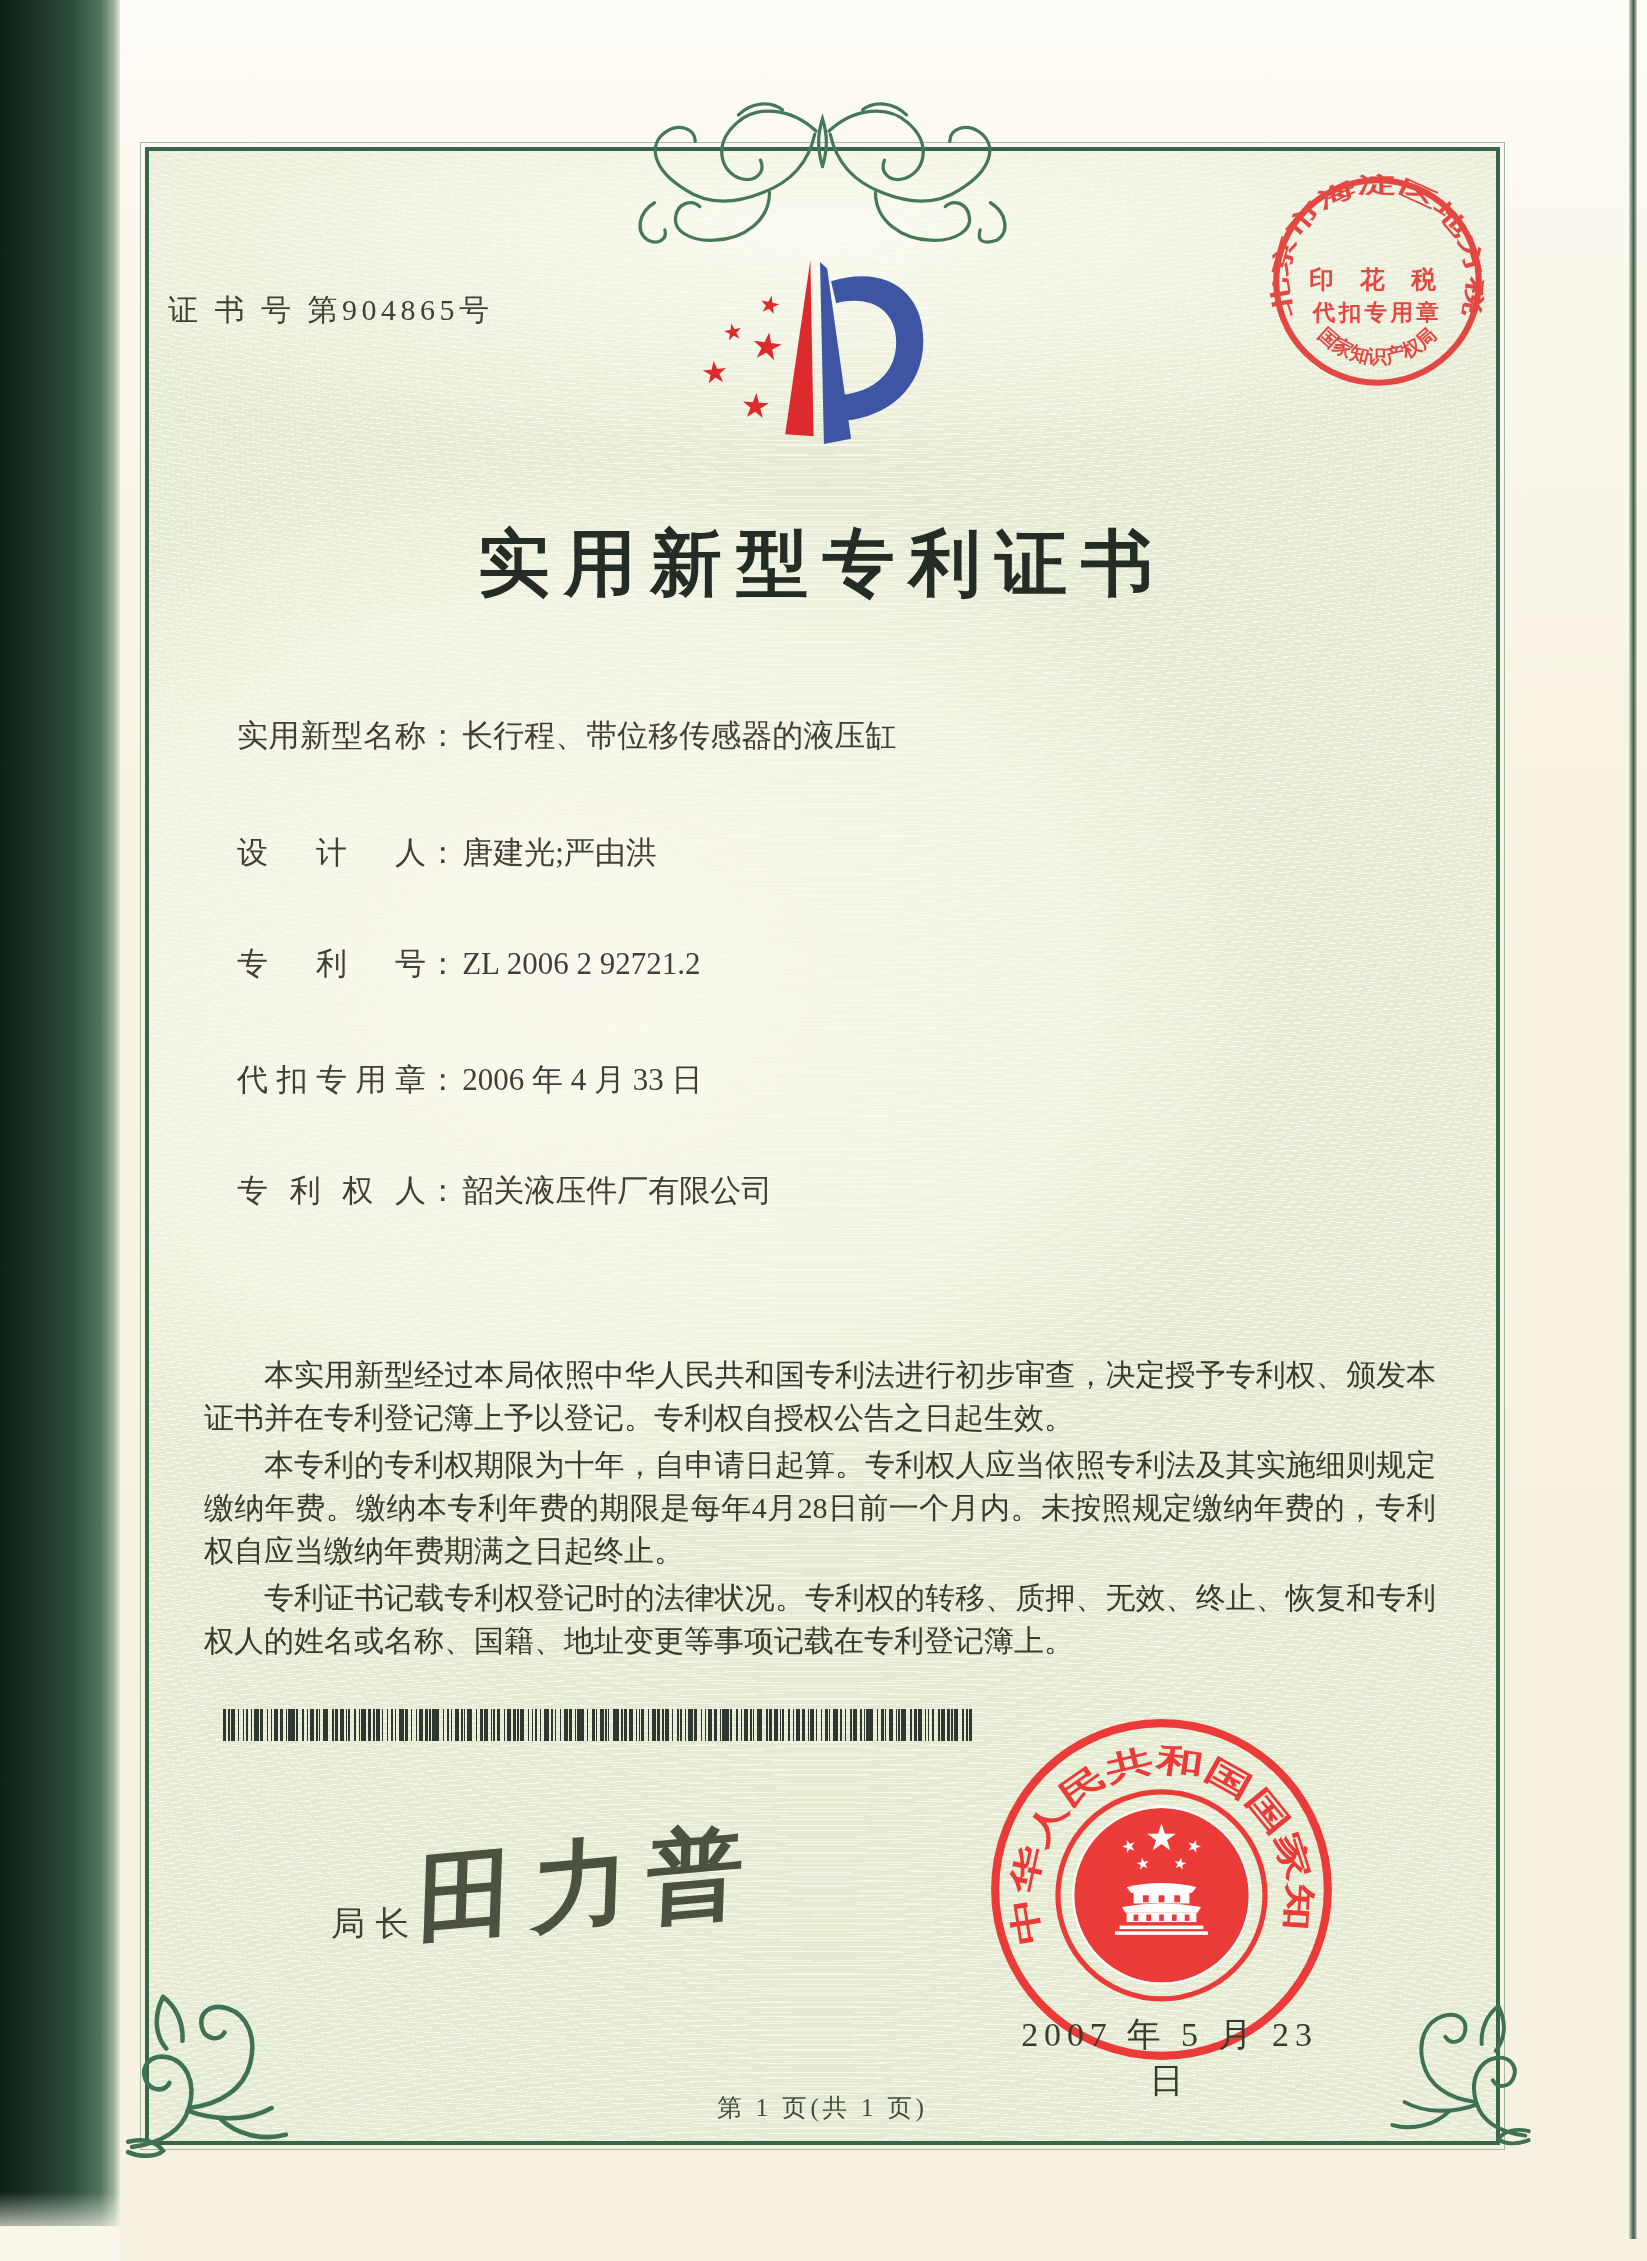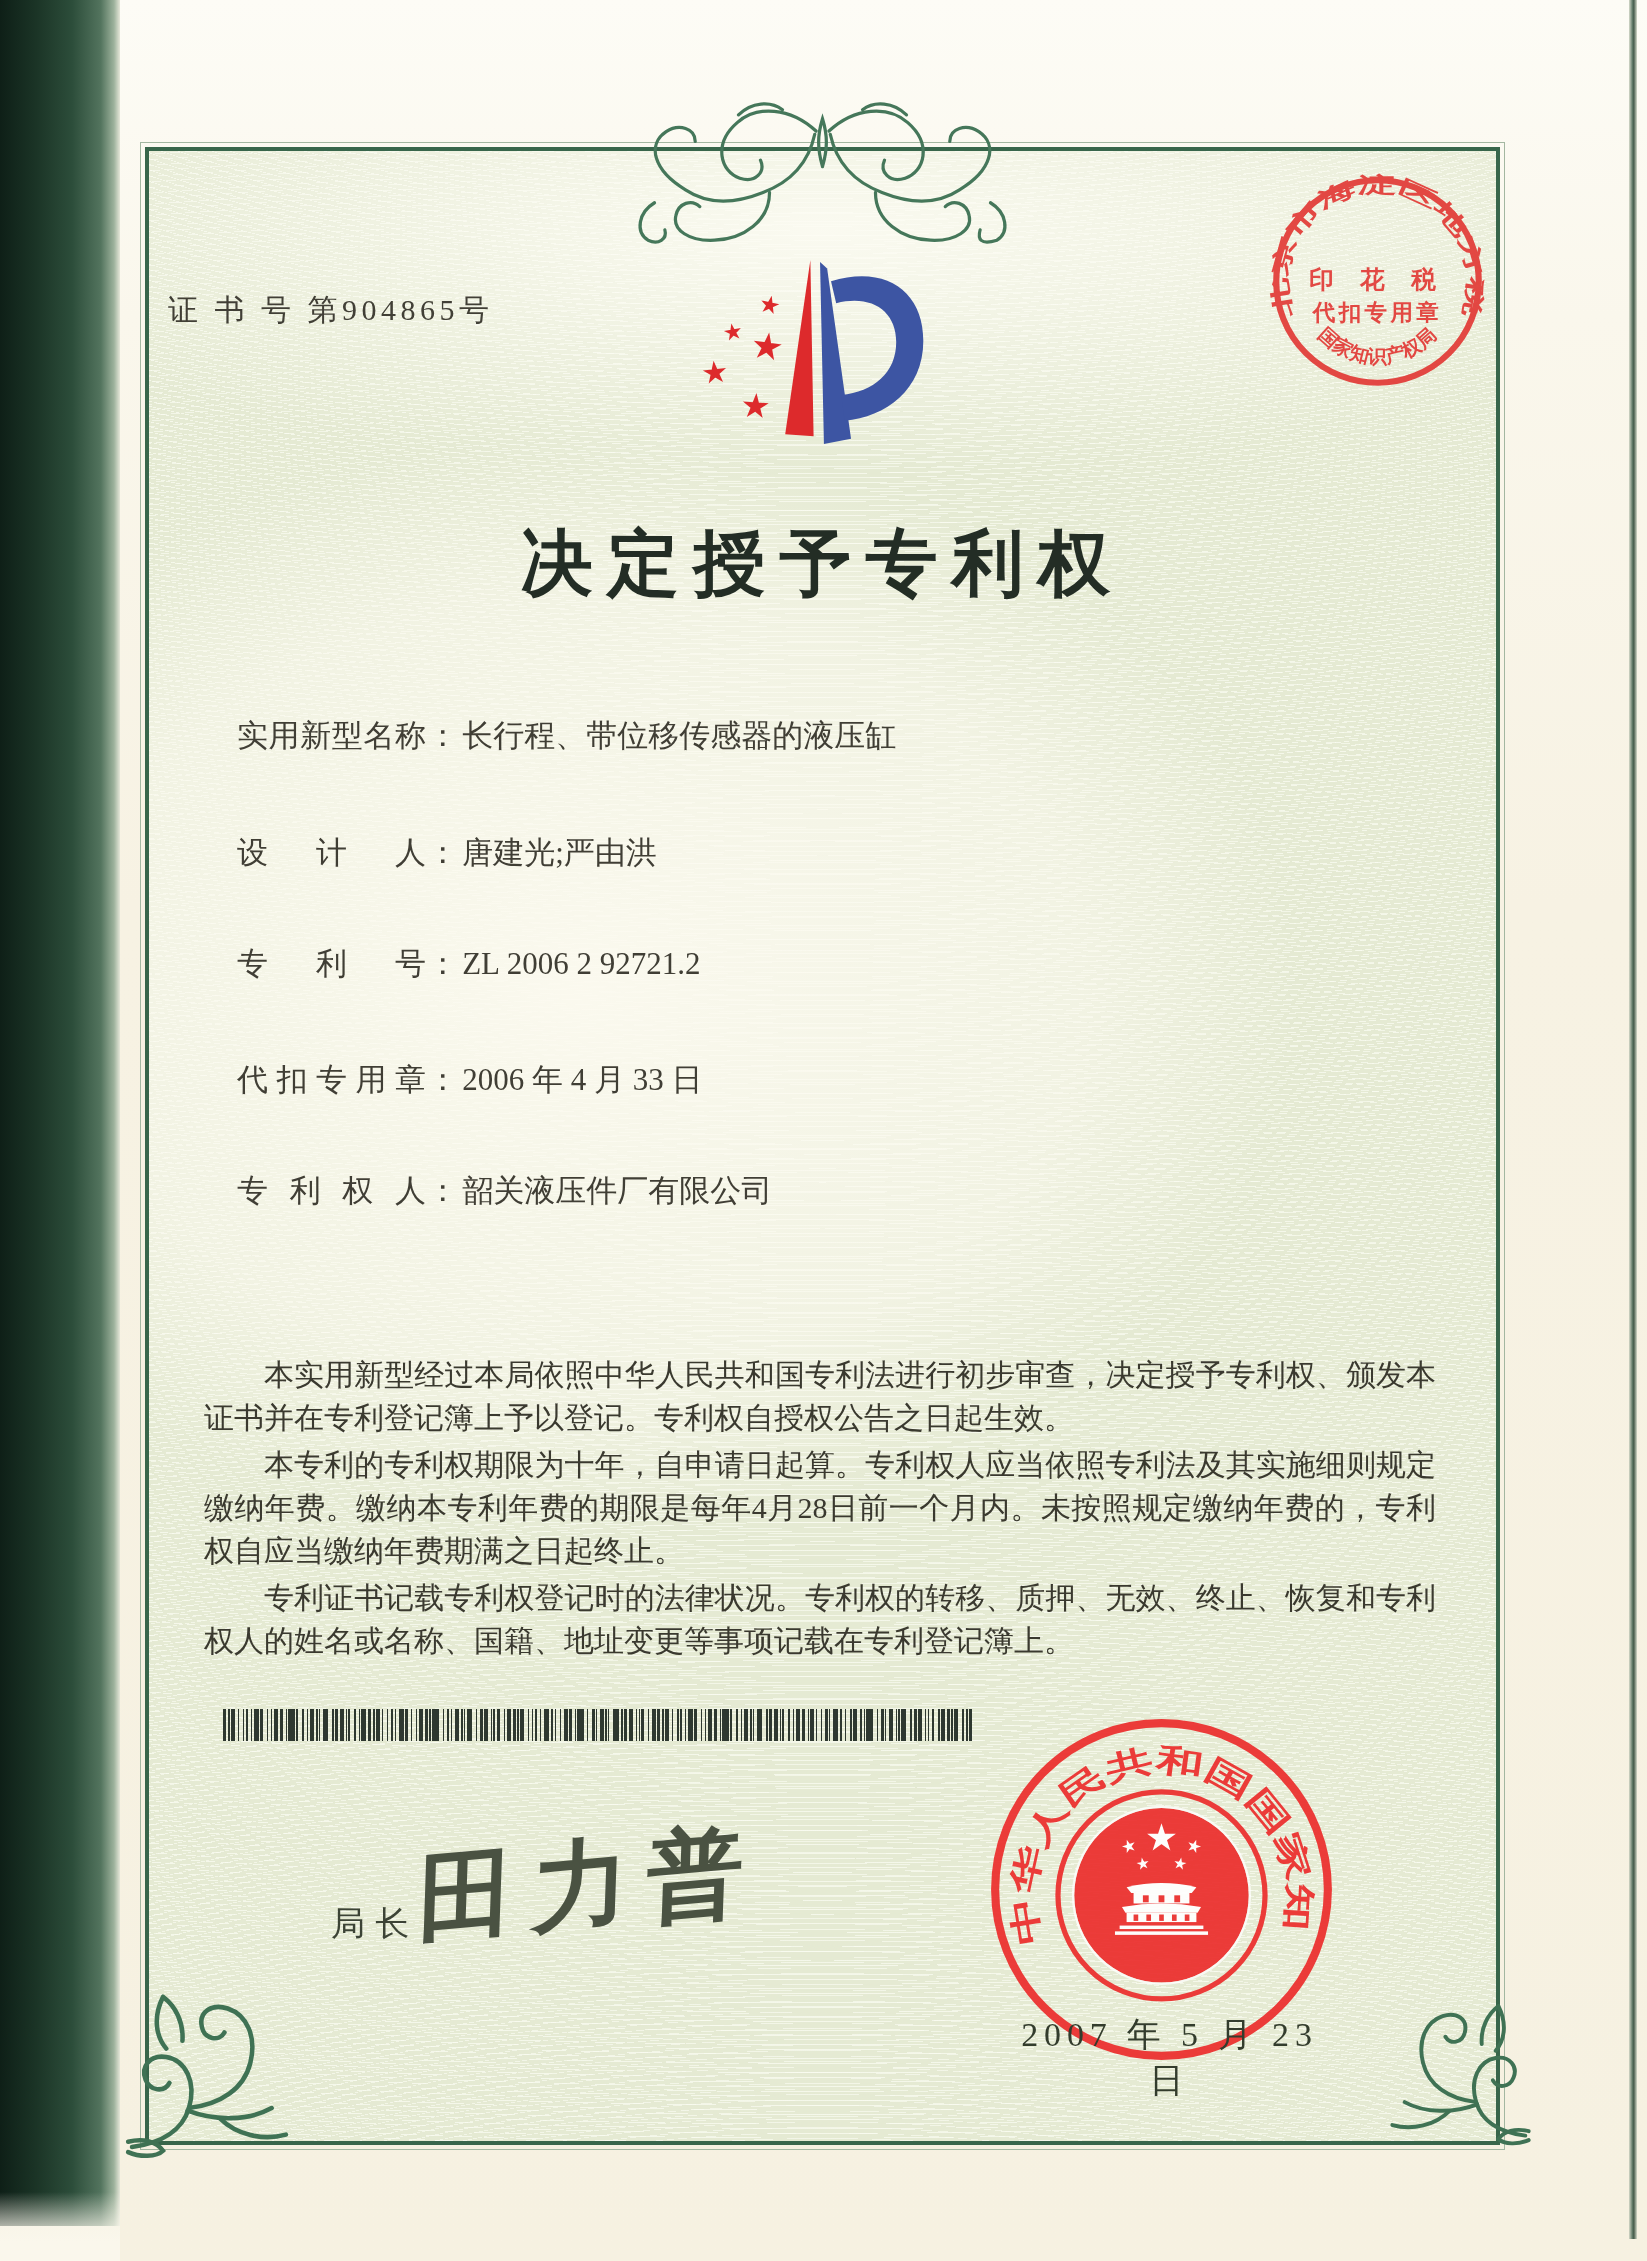--- a/index.html
+++ b/index.html
@@ -127,21 +127,21 @@
     <text font-size="38" font-weight="bold" fill="#e23a36">
       <textPath href="#taxTop" startOffset="2" textLength="760" lengthAdjust="spacingAndGlyphs">北京市海淀区地方税务局</textPath>
     </text>
     <text font-size="34" font-weight="bold" fill="#e23a36">
       <textPath href="#taxBottom" startOffset="2" textLength="240" lengthAdjust="spacingAndGlyphs">国家知识产权局</textPath>
     </text>
     <text x="200" y="212" text-anchor="middle" font-size="44" font-weight="bold" letter-spacing="18" fill="#e23a36">印 花 税</text>
     <text x="200" y="268" text-anchor="middle" font-size="40" font-weight="bold" letter-spacing="6" fill="#e23a36">代扣专用章</text>
   </svg>
 
-  <div class="txt title">决定授予专利权</div>
+  <div class="txt title">实用新型专利证书</div>
 
   <div class="txt field-row" style="top:715px">
     <span class="flabel">实用新型名称</span><span class="fcolon">：</span><span>长行程、带位移传感器的液压缸</span>
   </div>
   <div class="txt field-row" style="top:832px">
     <span class="flabel">设计人</span><span class="fcolon">：</span><span>唐建光;严由洪</span>
   </div>
   <div class="txt field-row" style="top:943px">
     <span class="flabel">专利号</span><span class="fcolon">：</span><span>ZL 2006 2 92721.2</span>
   </div>
@@ -353,15 +353,16 @@
           <rect x="274" y="343" width="8" height="11"></rect>
           <rect x="296" y="343" width="8" height="11"></rect>
           <rect x="318" y="343" width="8" height="11"></rect>
           <rect x="340" y="343" width="8" height="11"></rect>
       </g>
     </g>
   </svg>
 
   <div class="txt seal-date">2007 年 5 月 23 日</div>
 
+  <div class="txt footer">第 1 页(共 1 页)</div>
 
 </div>
 
 
 </body></html>

